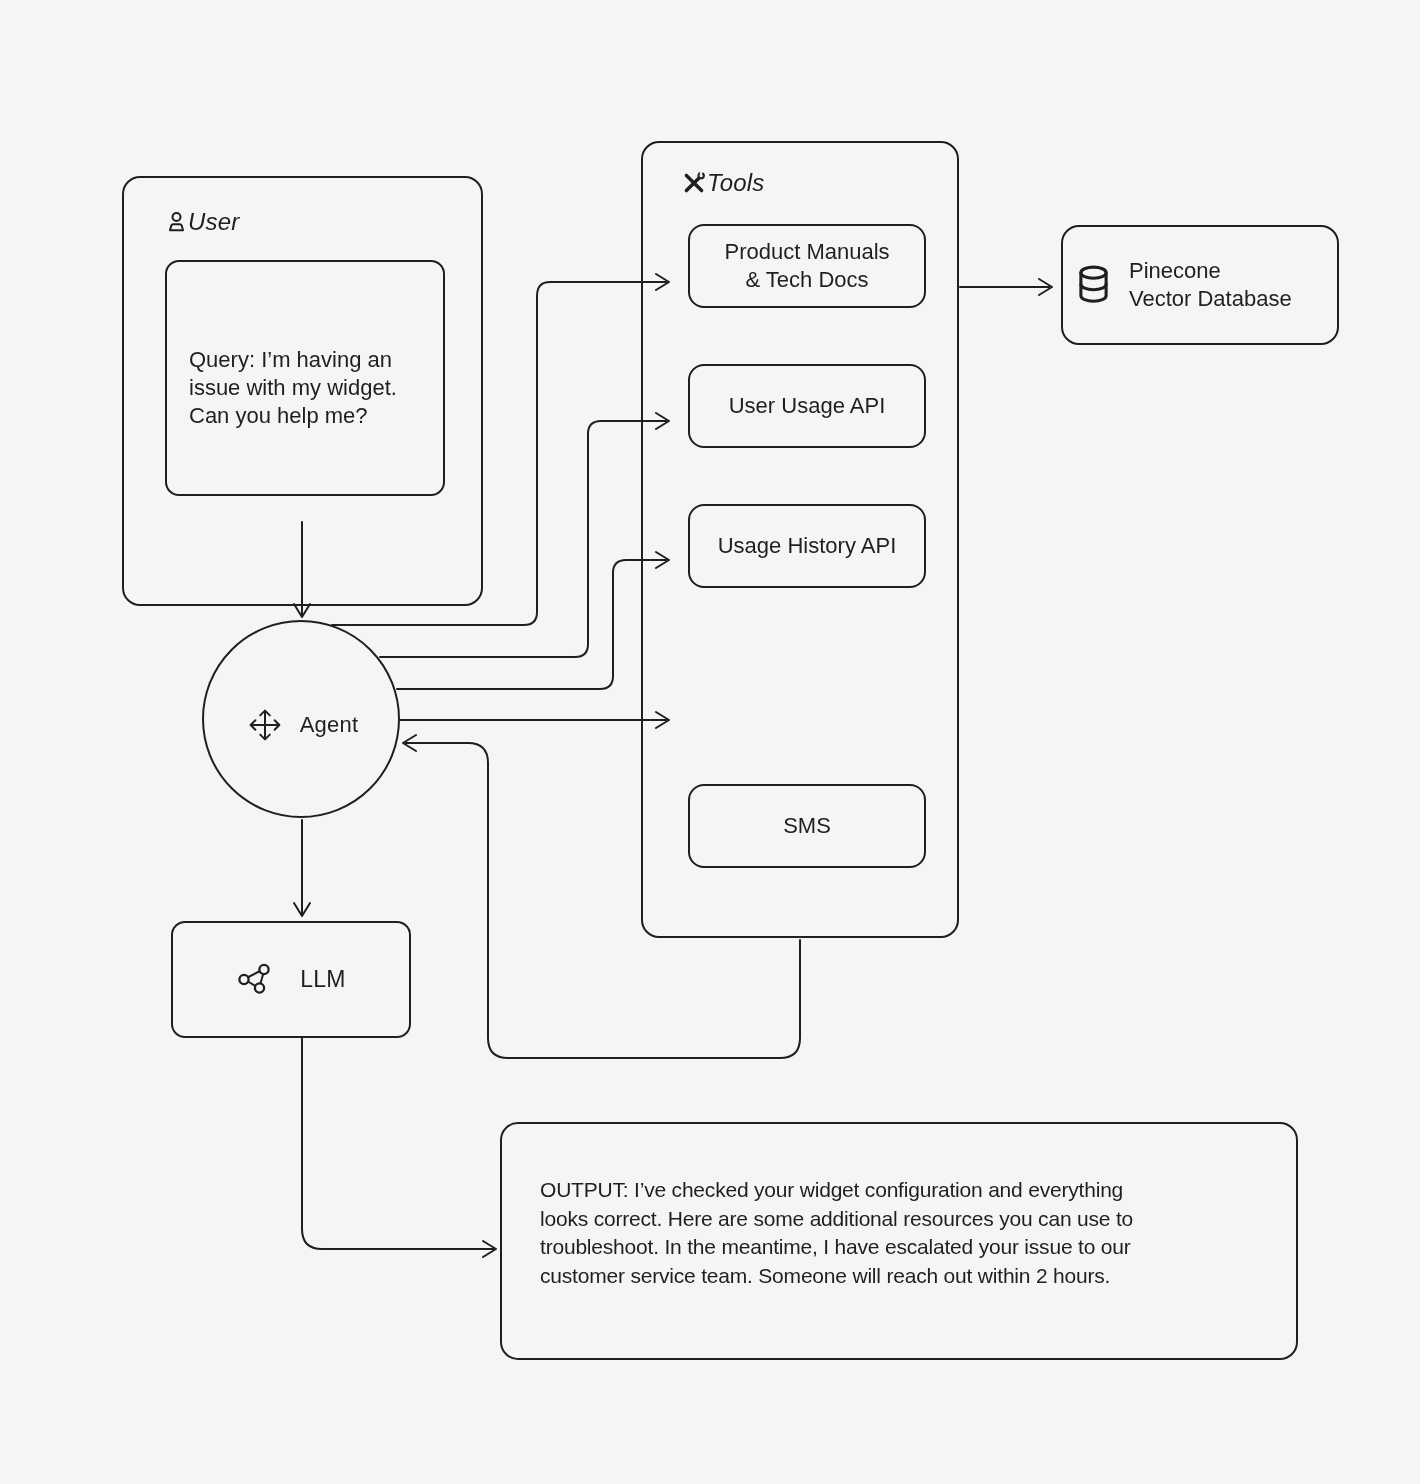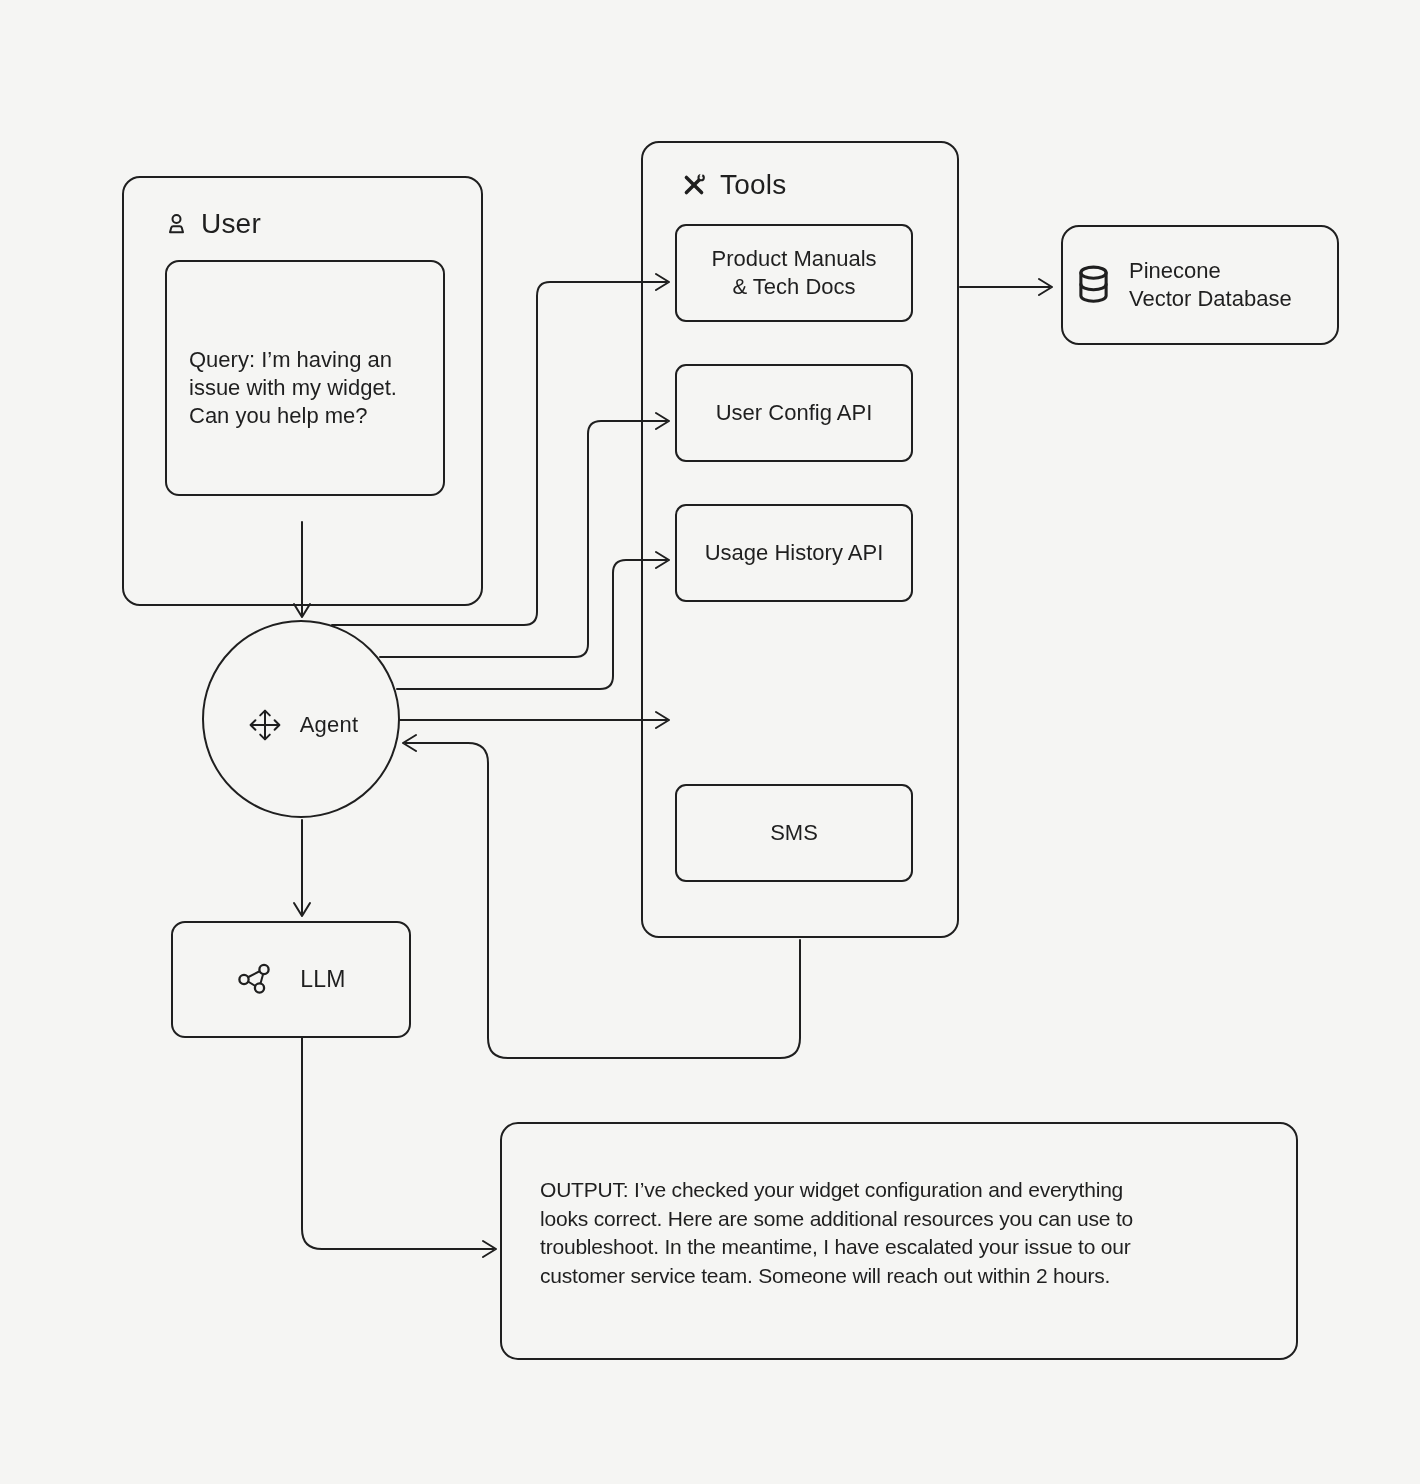--- a/index.html
+++ b/index.html
@@ -20,44 +20,44 @@
   svg.connectors path{fill:none;stroke:var(--line);stroke-width:2;stroke-linecap:round;stroke-linejoin:round;}
 
   .box{
     position:absolute;
     border:2px solid var(--line);
     border-radius:18px;
     background:transparent;
   }
   .box-header{
     position:absolute;
-    display:flex;align-items:center;gap:13px;
-    font-size:28px;letter-spacing:.2px;
+    display:flex;align-items:center;
+    font-size:24px;letter-spacing:.2px;font-style:italic;
   }
   .box-header .hicon{display:flex;align-items:center;}
   .hicon svg{display:block;}
   .icon-stroke{fill:none;stroke:var(--line);stroke-width:2;stroke-linecap:round;stroke-linejoin:round;}
 
   
   .user-box{left:122px;top:176px;width:361px;height:430px;}
   .user-box .box-header{left:41px;top:30px;}
   .query-box{
     position:absolute;left:41px;top:82px;width:280px;height:236px;
     border:2px solid var(--line);border-radius:14px;
     display:flex;align-items:center;
     padding:0 14px 0 22px;
   }
   .query-text{font-size:22px;line-height:28px;white-space:pre-line;margin-top:20px;}
 
   
   .tools-box{left:641px;top:141px;width:318px;height:797px;}
   .tools-box .box-header{left:38px;top:26px;}
   .tool-item{
-    position:absolute;left:32px;width:238px;height:98px;
-    border:2px solid var(--line);border-radius:11px;
+    position:absolute;left:45px;width:238px;height:84px;
+    border:2px solid var(--line);border-radius:16px;
     display:flex;align-items:center;justify-content:center;
     text-align:center;
   }
   .tool-item span{font-size:22px;line-height:28px;white-space:pre-line;}
 
   
   .pinecone-box{left:1061px;top:225px;width:278px;height:120px;
     display:flex;align-items:center;gap:17px;padding-left:12px;}
   .pinecone-box .plabel{font-size:22px;line-height:28px;white-space:pre-line;}
 
@@ -136,21 +136,21 @@
           <rect x="17.6" y="1.4" width="2" height="3" fill="#f5f5f3" transform="rotate(25 18.6 2.9)"></rect>
         </svg>
       </span>
       <span>Tools</span>
     </div>
     <div class="tool-item" style="top:81px">
       <span>Product Manuals
 &amp; Tech Docs</span>
     </div>
     <div class="tool-item" style="top:221px">
-      <span>User Config API</span>
+      <span>User Usage API</span>
     </div>
     <div class="tool-item" style="top:361px">
       <span>Usage History API</span>
     </div>
     <div class="tool-item" style="top:641px">
       <span>SMS</span>
     </div>
   </div>
 
   <div class="box pinecone-box">

